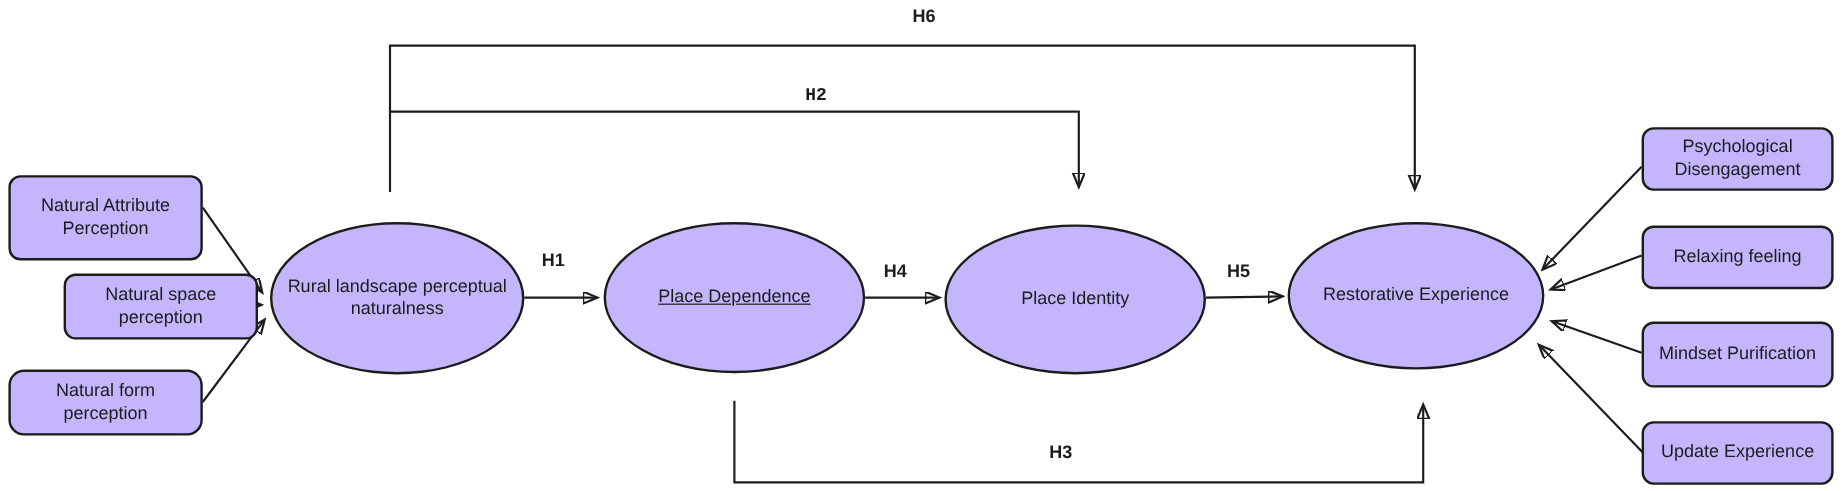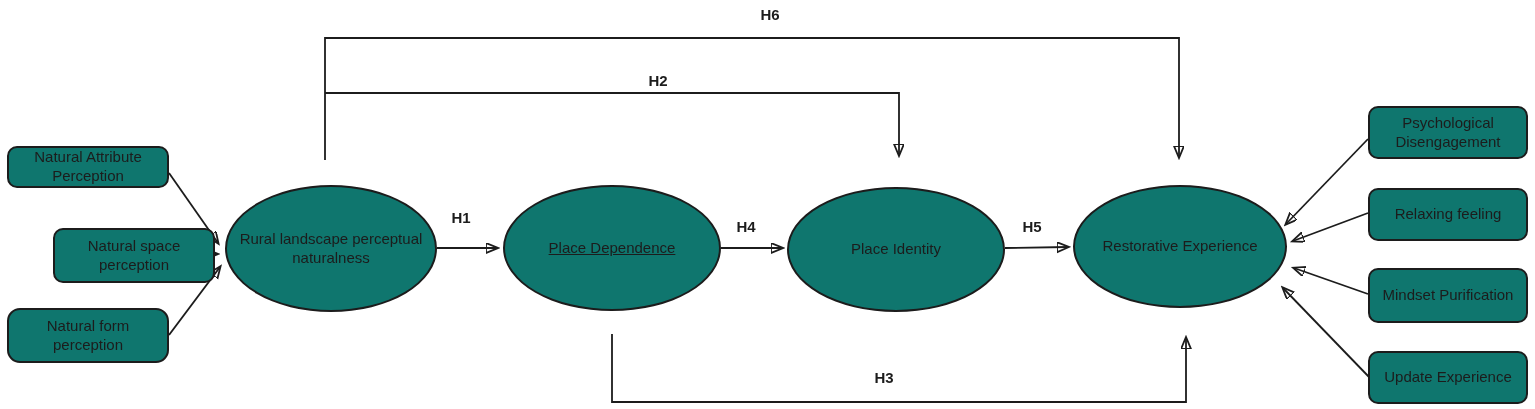--- a/index.html
+++ b/index.html
@@ -17,57 +17,57 @@
     left: 0; top: 0;
     width: 1535px; height: 409px;
   }
   .node {
     position: absolute;
     box-sizing: border-box;
     display: flex;
     align-items: center;
     justify-content: center;
     text-align: center;
-    background: #0f766e;
+    background: #c4b5fd;
     border: 2px solid #1c1c1c;
     font-size: 15px;
     line-height: 1.25;
   }
   .rect {
     border-radius: 10px;
     padding: 4px 10px;
   }
   .ellipse {
     border-radius: 50%;
     padding: 6px 12px;
   }
   .hlabel {
     position: absolute;
     transform: translate(-50%, -50%);
     font-size: 15px;
     font-weight: bold;
     white-space: nowrap;
   }
   
-  .lbox1 { left: 7px;   top: 146px; width: 162px; height: 42px; }
+  .lbox1 { left: 7px;   top: 146px; width: 162px; height: 71px; }
   .lbox2 { left: 7px;   top: 228px; width: 162px; height: 55px; margin-left: 46px; }
   .lbox3 { left: 7px;   top: 308px; width: 162px; height: 55px; border-radius: 13px; }
   
   .ell1 { left: 225px;  top: 185px; width: 212px; height: 127px; }
   .ell2 { left: 503px;  top: 185px; width: 218px; height: 126px; text-decoration: underline; }
   .ell3 { left: 787px;  top: 187px; width: 218px; height: 125px; }
   .ell4 { left: 1073px; top: 185px; width: 214px; height: 123px; }
   
   .rbox1 { left: 1368px; top: 106px; width: 160px; height: 53px; }
   .rbox2 { left: 1368px; top: 188px; width: 160px; height: 53px; }
   .rbox3 { left: 1368px; top: 268px; width: 160px; height: 55px; }
   .rbox4 { left: 1368px; top: 351px; width: 160px; height: 53px; }
   
   .lab-h1 { left: 461px;  top: 217px; }
-  .lab-h2 { left: 658px;  top: 80px; }
+  .lab-h2 { left: 680px;  top: 80px; font-family: Liberation Mono, monospace; }
   .lab-h3 { left: 884px;  top: 377px; }
   .lab-h4 { left: 746px;  top: 226px; }
   .lab-h5 { left: 1032px; top: 226px; }
   .lab-h6 { left: 770px;  top: 14px; }
   svg path, svg line { stroke: #1c1c1c; stroke-width: 1.8; fill: none; }
 </style>
 </head>
 <body>
 
 <div class="canvas">

